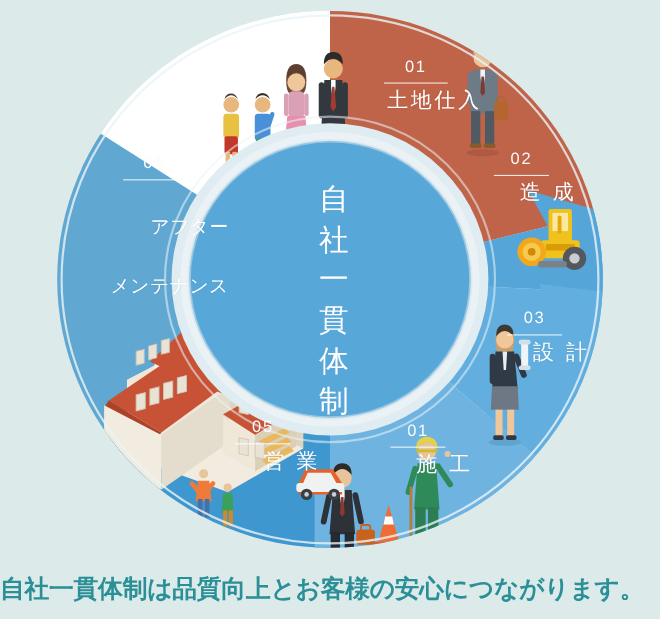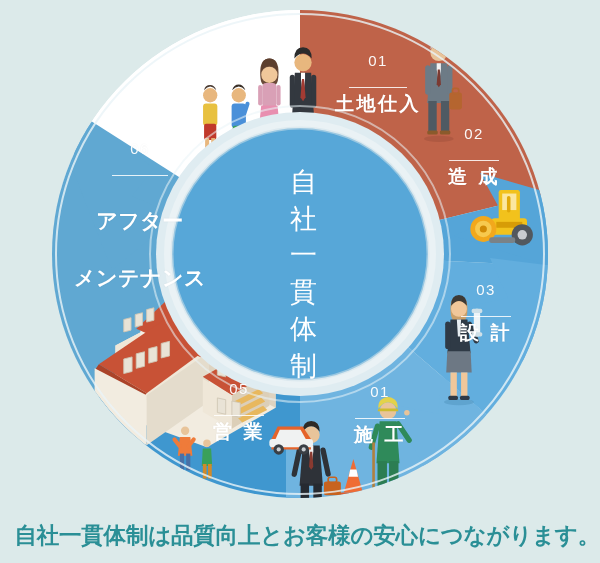--- a/index.html
+++ b/index.html
@@ -16,21 +16,21 @@
     position: absolute;
     left: 50px; top: 8px;
     width: 500px; height: 492px;
   }
   #wheel { display: block; width: 500px; height: 492px; }
 
   
   #caption {
     position: absolute;
     left: 0; right: 0; bottom: 12px;
-    text-align: right;
+    text-align: left;
     color: #2a8f96;
     font-size: 22.5px;
     font-weight: bold;
     letter-spacing: -0.2px;
     white-space: nowrap;
     font-family: "DejaVu Sans", "Liberation Sans", sans-serif;
   }
 
   
   .seg-label {
@@ -40,41 +40,42 @@
     line-height: 1.18;
     pointer-events: none;
     text-shadow: 0 0 2px rgba(0,0,0,0.07);
   }
   .seg-num {
     display: block;
     font-size: 15px;
     letter-spacing: 1.5px;
     font-weight: 400;
     opacity: 0.96;
-    padding-bottom: 16px;
+    padding-bottom: 4px;
     font-family: "Liberation Sans", sans-serif;
   }
   .seg-rule {
     display: block;
     height: 1px;
     background: rgba(255,255,255,0.85);
     margin: 1px auto 4px auto;
   }
   .seg-title {
     display: block;
     font-size: 19px;
-    font-weight: 700;
+    font-weight: 400;
     letter-spacing: 2.5px;
     font-family: "DejaVu Sans", "Liberation Sans", sans-serif;
-  }
-  .seg-title.small { font-size: 21px; letter-spacing: 0.5px; margin-top: 33px; }
+    text-align: right;
+  }
+  .seg-title.small { font-size: 17px; letter-spacing: 0.5px; margin-top: 33px; }
 
   #label-01 { left: 318px; top: 52px; width: 120px; }
   #label-01 .seg-rule { width: 58px; }
-  #label-02 { left: 424px; top: 125px; width: 100px; }
+  #label-02 { left: 424px; top: 136px; width: 100px; }
   #label-02 .seg-rule { width: 50px; }
   #label-03 { left: 436px; top: 281px; width: 100px; }
   #label-03 .seg-rule { width: 50px; }
   #label-04 { left: 330px; top: 383px; width: 100px; }
   #label-04 .seg-rule { width: 50px; }
   #label-05 { left: 187px; top: 380px; width: 104px; }
   #label-05 .seg-rule { width: 50px; }
   #label-06 { left: 72px; top: 140px; width: 136px; }
   #label-06 .seg-rule { width: 56px; }
 

